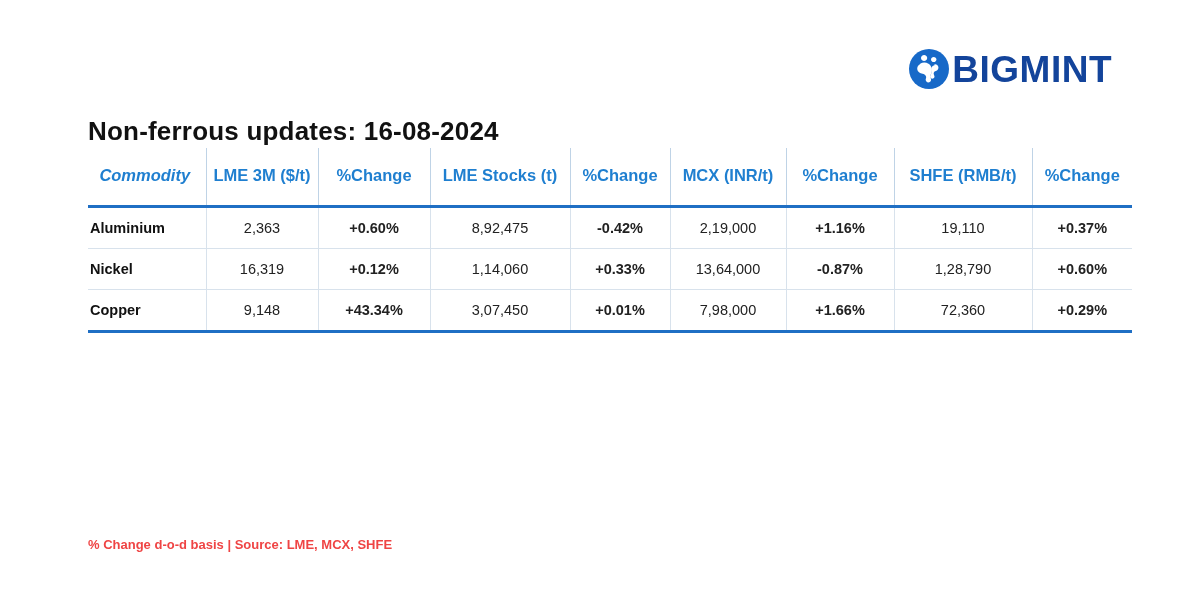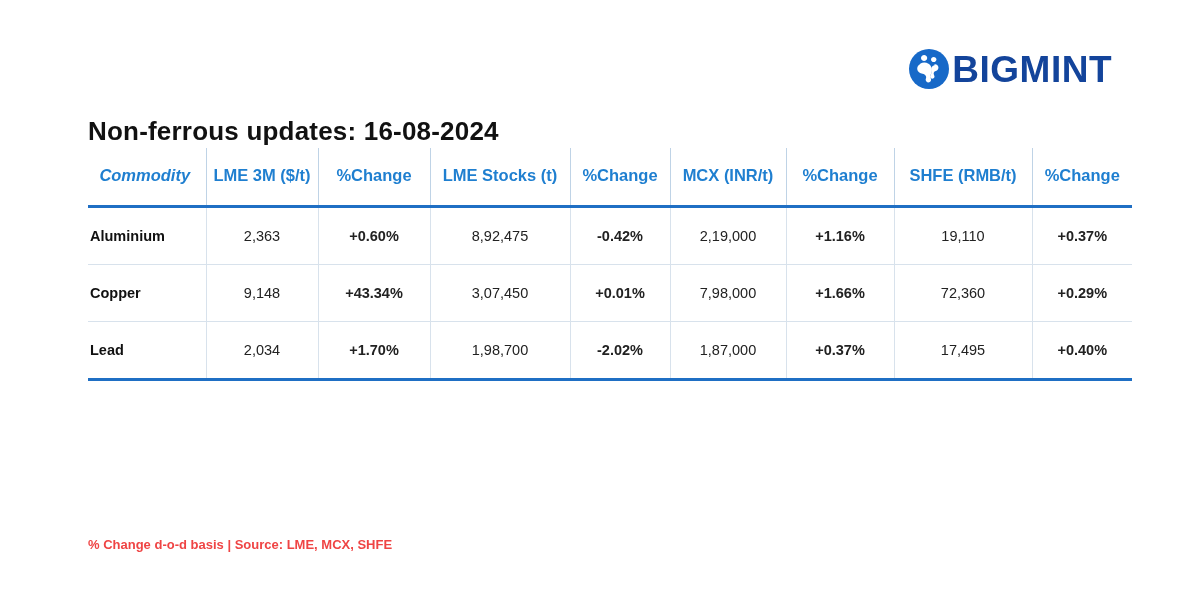--- a/index.html
+++ b/index.html
@@ -79,21 +79,21 @@
     padding-left: 2px;
     font-style: italic;
   }
   table.data thead th.vline {
     border-left: 1px solid #bfd3e6;
   }
   table.data tbody td {
     font-size: 14.5px;
     color: #222222;
     text-align: center;
-    padding: 20px 6px;
+    padding: 12px 6px;
     border-bottom: 1px solid #d8e2ec;
     vertical-align: middle;
     white-space: nowrap;
   }
   table.data tbody td.vline {
     border-left: 1px solid #d8e2ec;
   }
   table.data tbody td.name {
     text-align: left;
     font-weight: bold;
@@ -180,40 +180,40 @@
           <td class="vline">2,363</td>
           <td class="vline pos">+0.60%</td>
           <td class="vline">8,92,475</td>
           <td class="vline neg">-0.42%</td>
           <td class="vline">2,19,000</td>
           <td class="vline pos">+1.16%</td>
           <td class="vline">19,110</td>
           <td class="vline pos">+0.37%</td>
         </tr>
         <tr>
+          <td class="name">Nickel</td>
+          <td class="vline">16,319</td>
+          <td class="vline pos">+0.12%</td>
+          <td class="vline">1,14,060</td>
+          <td class="vline pos">+0.33%</td>
+          <td class="vline">13,64,000</td>
+          <td class="vline neg">-0.87%</td>
+          <td class="vline">1,28,790</td>
+          <td class="vline pos">+0.60%</td>
+        </tr>
+        <tr>
           <td class="name">Copper</td>
           <td class="vline">9,148</td>
           <td class="vline pos">+43.34%</td>
           <td class="vline">3,07,450</td>
           <td class="vline pos">+0.01%</td>
           <td class="vline">7,98,000</td>
           <td class="vline pos">+1.66%</td>
           <td class="vline">72,360</td>
           <td class="vline pos">+0.29%</td>
         </tr>
-        <tr>
-          <td class="name">Lead</td>
-          <td class="vline">2,034</td>
-          <td class="vline pos">+1.70%</td>
-          <td class="vline">1,98,700</td>
-          <td class="vline neg">-2.02%</td>
-          <td class="vline">1,87,000</td>
-          <td class="vline pos">+0.37%</td>
-          <td class="vline">17,495</td>
-          <td class="vline pos">+0.40%</td>
-        </tr>
       </tbody>
     </table>
   </div>
 
   <div class="footnote">% Change d-o-d basis | Source: LME, MCX, SHFE</div>
 
 </div>
 
 </body></html>

